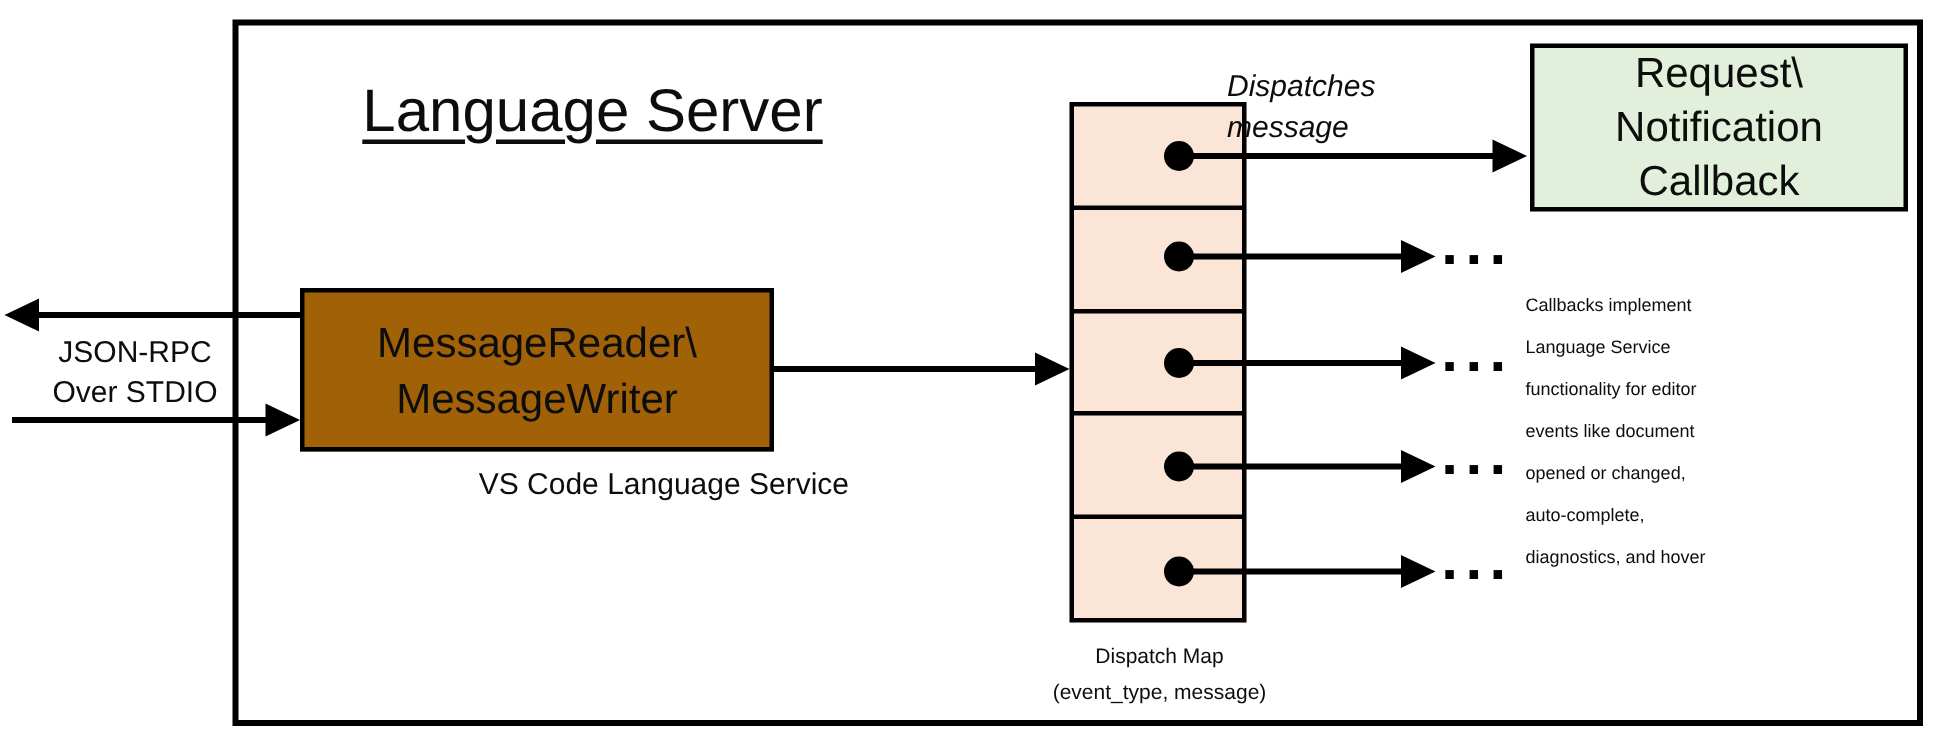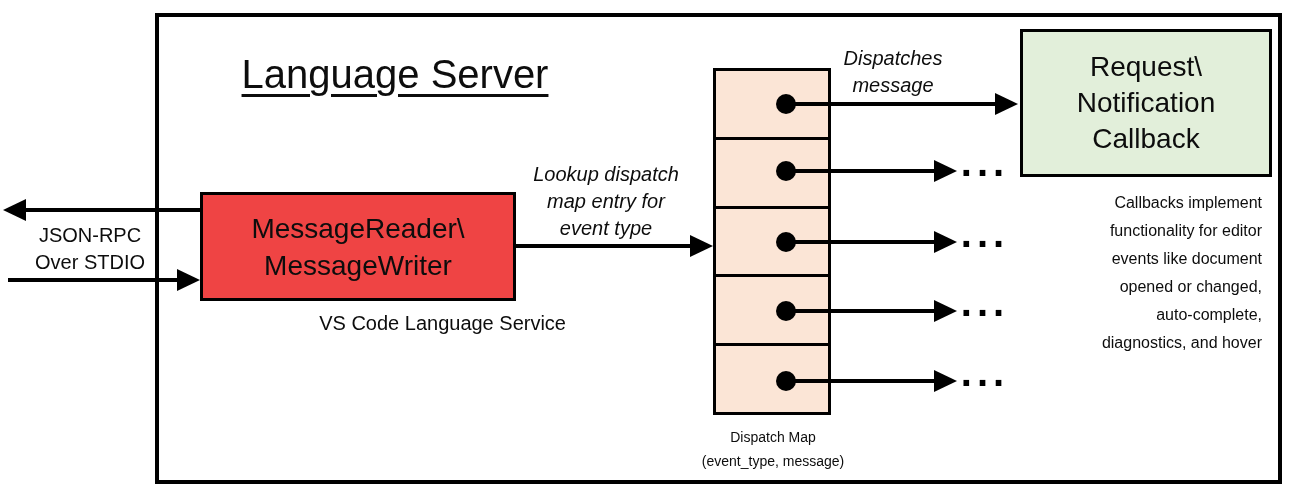--- a/index.html
+++ b/index.html
@@ -23,21 +23,21 @@
     left: 200px; top: 50px; width: 390px;
     text-align: center;
     font-size: 40px;
     line-height: 48px;
     text-decoration: underline;
     text-decoration-thickness: 3px;
     text-underline-offset: 6px;
   }
   .message-box {
     left: 200px; top: 192px; width: 316px; height: 109px;
-    background: #ef4444;
+    background: #a16207;
     border: 3px solid #000;
     display: flex; flex-direction: column;
     align-items: center; justify-content: center;
     font-size: 28px; line-height: 37px;
     text-align: center;
   }
   .msg-caption {
     left: 226px; top: 309px; width: 340px;
     text-align: right;
     font-size: 20px; line-height: 29px;
@@ -61,37 +61,36 @@
   }
   .dispatch-cell { flex: 1; border-bottom: 3px solid #000; }
   .dispatch-cell:last-child { border-bottom: none; }
   .map-caption {
     left: 648px; top: 425px; width: 250px;
     text-align: center;
     font-size: 14px; line-height: 24px;
   }
   .dispatches-label {
     left: 818px; top: 45px; width: 150px;
-    text-align: center;
     font-style: italic;
     font-size: 20px; line-height: 27px;
   }
   .callback-box {
-    left: 1020px; top: 29px; width: 252px; height: 148px;
+    left: 1020px; top: 29px; width: 252px; height: 112px;
     background: #e2efda;
     border: 3px solid #000;
     display: flex; flex-direction: column;
     align-items: center; justify-content: center;
     font-size: 28px; line-height: 36px;
     text-align: center;
   }
   .callback-note {
     left: 1017px; top: 189px; width: 245px;
-    text-align: right;
-    font-size: 16px; line-height: 28px;
+    text-align: left;
+    font-size: 12px; line-height: 28px;
   }
   svg.overlay {
     position: absolute; left: 0; top: 0;
     width: 1291px; height: 494px;
     pointer-events: none;
   }
   svg .shaft { stroke: #000; stroke-width: 4; }
   svg .head, svg .dot { fill: #000; }
   svg .ell { font-family: "Liberation Sans", sans-serif; font-size: 40px; font-weight: bold; letter-spacing: 5px; fill: #000; }
 </style>
@@ -110,25 +109,20 @@
   </div>
 
   <div class="abs message-box">
     <div>MessageReader\</div>
     <div>MessageWriter</div>
   </div>
   <div class="abs msg-caption">
     <div>VS Code Language Service</div>
   </div>
 
-  <div class="abs lookup-label">
-    <div>Lookup dispatch</div>
-    <div>map entry for</div>
-    <div>event type</div>
-  </div>
 
   <div class="abs dispatch-map">
     <div class="dispatch-cell"></div>
     <div class="dispatch-cell"></div>
     <div class="dispatch-cell"></div>
     <div class="dispatch-cell"></div>
     <div class="dispatch-cell"></div>
   </div>
   <div class="abs map-caption">
     <div>Dispatch Map</div>
@@ -141,20 +135,21 @@
   </div>
 
   <div class="abs callback-box">
     <div>Request\</div>
     <div>Notification</div>
     <div>Callback</div>
   </div>
 
   <div class="abs callback-note">
     <div>Callbacks implement</div>
+    <div>Language Service</div>
     <div>functionality for editor</div>
     <div>events like document</div>
     <div>opened or changed,</div>
     <div>auto-complete,</div>
     <div>diagnostics, and hover</div>
   </div>
 
   <svg class="overlay" viewBox="0 0 1291 494" xmlns="http://www.w3.org/2000/svg">
 
     <line class="shaft" x1="202" y1="210" x2="24" y2="210"></line>

